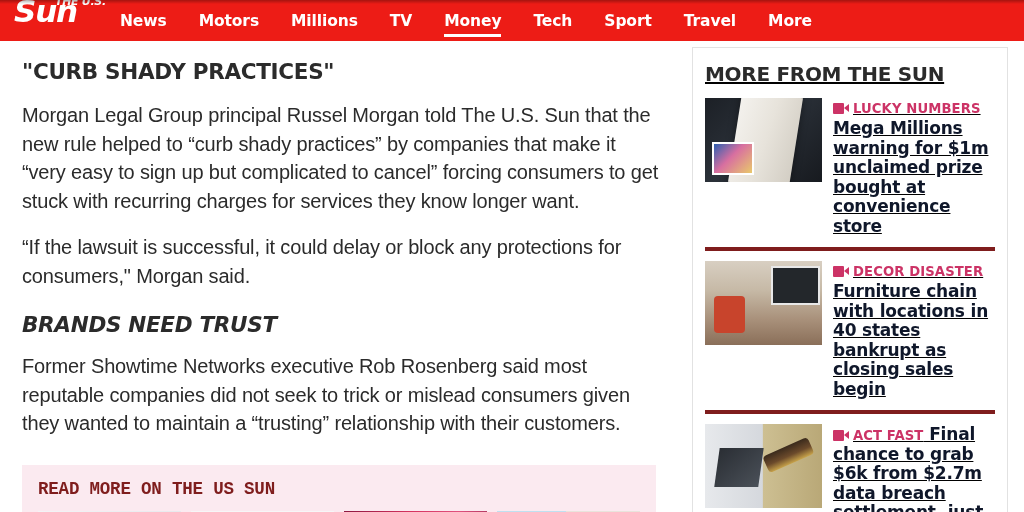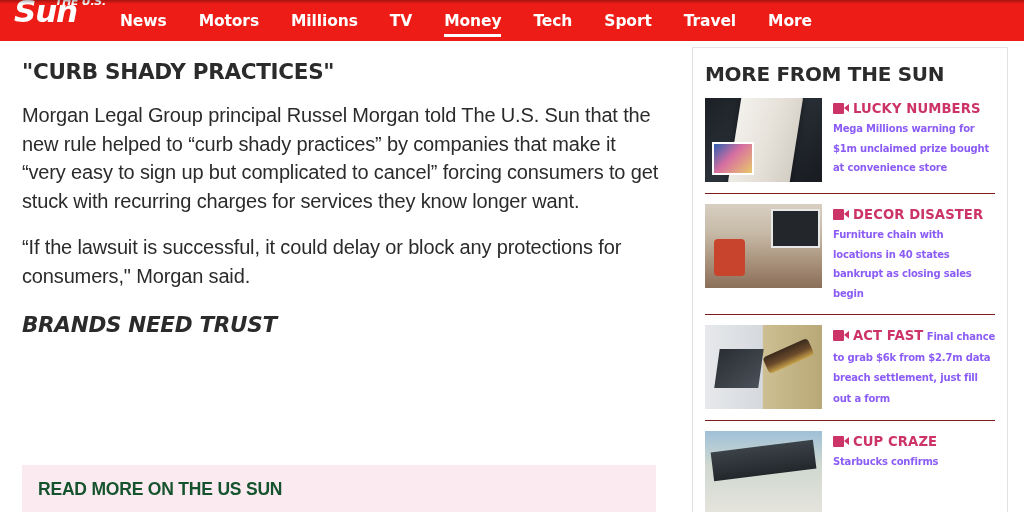--- a/index.html
+++ b/index.html
@@ -97,25 +97,25 @@
   
   #readmore {
     position: absolute;
     left: 22px; top: 424px;
     width: 634px; height: 120px;
     background: #FBEAF0;
     padding: 14px 16px 0 16px;
     overflow: hidden;
   }
   #readmore h3 {
-    font-family: Liberation Sans, sans-serif;
+    font-family: Liberation Mono, monospace;
     font-weight: bold;
     font-size: 17.5px;
     letter-spacing: -0.2px;
-    color: #14532d;
+    color: #7f1d1d;
     margin-bottom: 12px;
   }
   #rm-thumbs { display: flex; gap: 10px; }
   .rm-thumb { width: 146px; height: 84px; overflow: hidden; position: relative; }
 
   
   .art { position: absolute; inset: 0; }
   .art-hat {
     background:
       radial-gradient(ellipse 28px 16px at 72% 78%, #2a2a2e 0 58%, rgba(0,0,0,0) 60%),
@@ -202,20 +202,21 @@
     content:""; position:absolute; left:6%; top:18%; width:88%; height:34%;
     background: linear-gradient(180deg,#3b4248 0%, #22272b 100%);
     transform: rotate(-7deg);
   }
 
   
   #sidebar {
     position: absolute; left: 686px; top: 0;
     width: 338px; height: 471px;
     padding: 6px 16px 0 6px;
+    text-decoration: underline;
   }
   #sb-card {
     border: 1px solid #e2e2e2;
     background: #fff;
     width: 316px;
     height: 470px;
     padding: 14px 12px 0 12px;
     overflow: hidden;
   }
   #sb-card h3 {
@@ -223,21 +224,21 @@
     font-weight: bold;
     font-size: 20px;
     letter-spacing: -0.3px;
     color: #2b2b2b;
     margin-bottom: 12px;
   }
   .sb-item {
     display: flex;
     gap: 11px;
     padding: 10px 0 11px 0;
-    border-top: 1px solid #7f1d1d;
+    border-top: 4px solid #7f1d1d;
     cursor: pointer;
   }
   .sb-item:first-of-type { border-top: none; padding-top: 0; }
   .sb-thumb {
     width: 117px; min-width: 117px; height: 84px;
     position: relative; overflow: hidden;
     background: #333;
   }
   .sb-text { flex: 1; padding-top: 1px; }
   .kicker {
@@ -263,23 +264,23 @@
   .vid-icon .lens {
     position: absolute; right: 0; top: 1px;
     width: 0; height: 0;
     border-top: 4.5px solid transparent;
     border-bottom: 4.5px solid transparent;
     border-right: 5px solid #CC3366;
   }
   .sb-head {
     font-family: "DejaVu Sans", sans-serif;
     font-weight: bold;
-    font-size: 10px;
+    font-size: 17px;
     line-height: 19.5px;
-    color: #8b5cf6;
+    color: #0f172a;
     letter-spacing: -0.2px;
     margin-top: 2px;
   }
   .sb-head.inline { margin-top: 0; display: inline; }
 </style>
 </head>
 <body>
 
 <div id="topnav">
   <div id="logo">
@@ -302,20 +303,21 @@
   <div id="nav-shadow"></div>
 </div>
 
 <div id="page">
 
   <article id="article">
     <h2 class="subhead">"CURB SHADY PRACTICES"</h2>
     <p class="body">Morgan Legal Group principal Russel Morgan told The U.S. Sun that the new rule helped to “curb shady practices” by companies that make it “very easy to sign up but complicated to cancel” forcing consumers to get stuck with recurring charges for services they know longer want.</p>
     <p class="body">“If the lawsuit is successful, it could delay or block any protections for consumers," Morgan said.</p>
     <h2 class="subhead second">BRANDS NEED TRUST</h2>
+    <p class="body">Former Showtime Networks executive Rob Rosenberg said most reputable companies did not seek to trick or mislead consumers given they wanted to maintain a “trusting” relationship with their customers.</p>
   </article>
 
   <section id="readmore">
     <h3>READ MORE ON THE US SUN</h3>
     <div id="rm-thumbs">
         <div class="rm-thumb">
           <div class="art art-hat"></div>
         </div>
         <div class="rm-thumb">
           <div class="art art-car"></div>

